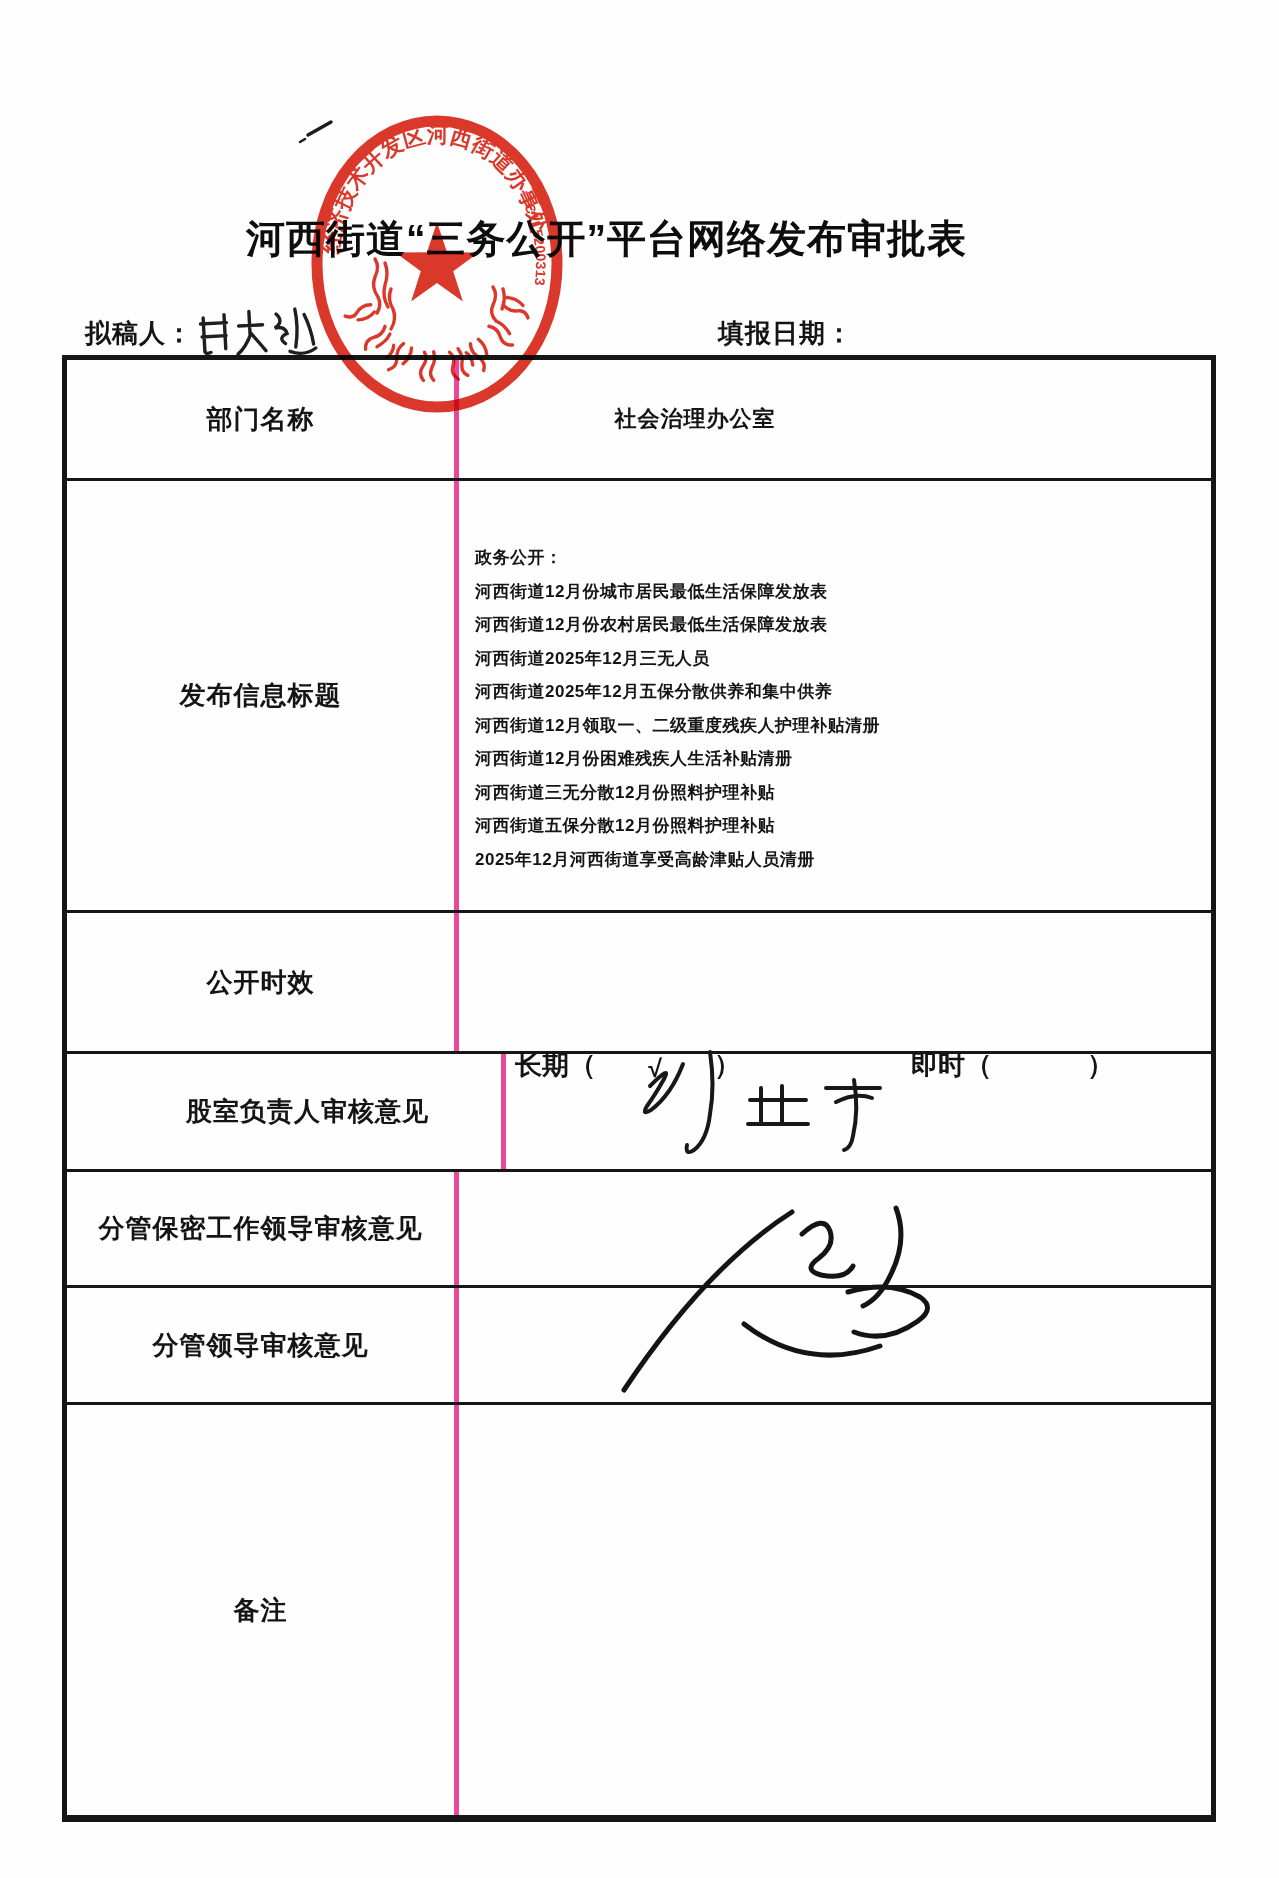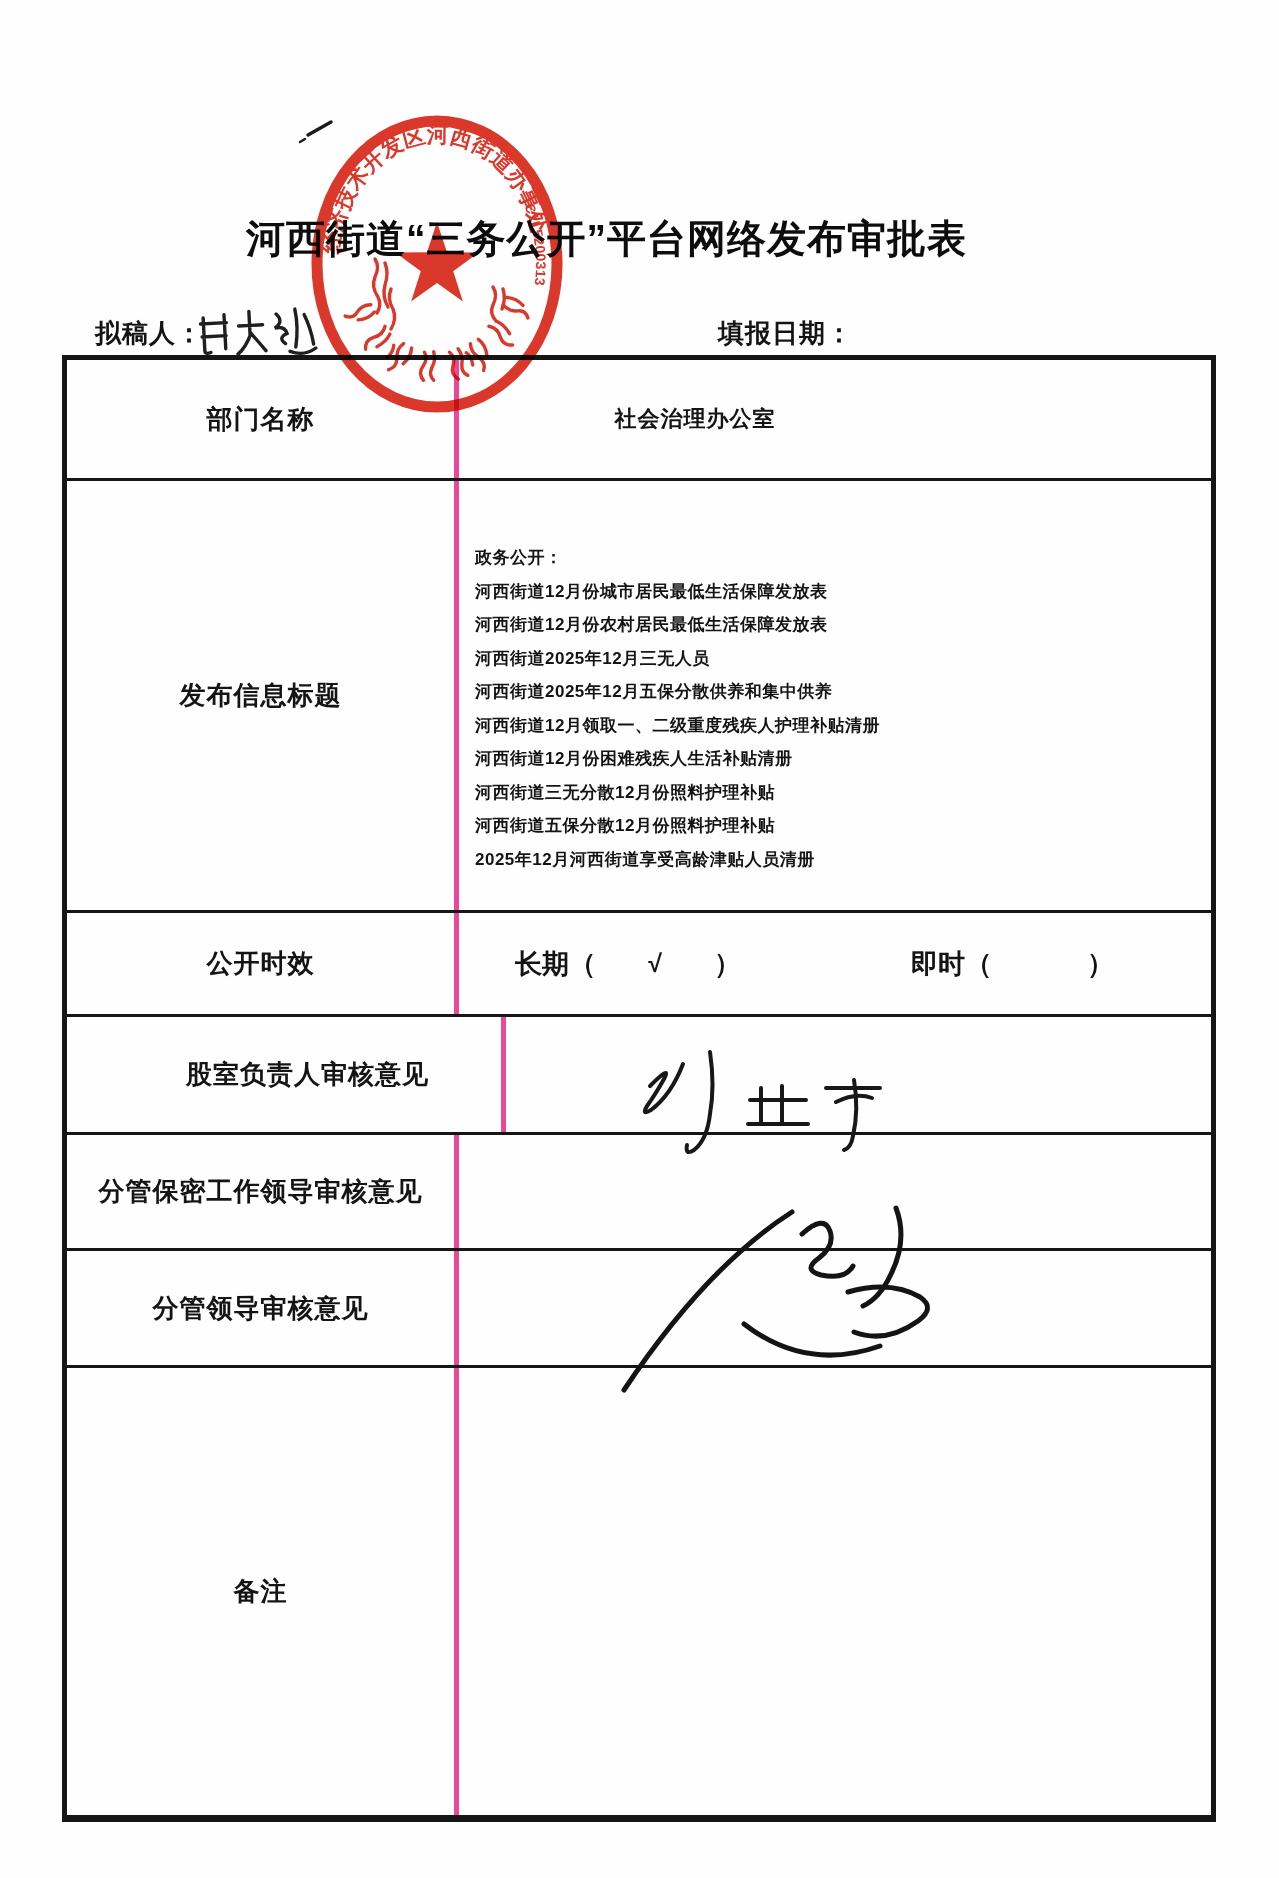--- a/index.html
+++ b/index.html
@@ -8,48 +8,48 @@
     font-family:"Liberation Sans", sans-serif;color:#141414;overflow:hidden;
   }
   
   .title{
     position:absolute;top:212px;left:0;width:100%;text-align:center;
     transform:translateX(-33px);
     font-size:39px;font-weight:700;letter-spacing:1px;color:#0d0d0d;
     z-index:3;
   }
   .info-line{position:absolute;top:316px;left:0;width:100%;height:40px;font-size:26px;font-weight:600;letter-spacing:1px;z-index:3;}
-  .drafter-label{position:absolute;left:85px;top:0;margin-left:10px;}
+  .drafter-label{position:absolute;left:85px;top:0;}
   .date-label{position:absolute;left:718px;top:0;}
   
   .table{
     position:absolute;left:62px;top:355px;width:1154px;height:1467px;
     border:5px solid #161616;border-bottom-width:7px;box-sizing:border-box;
     display:flex;flex-direction:column;background:transparent;z-index:1;
   }
   .row{display:flex;flex-direction:row;box-sizing:border-box;}
   .row + .row{border-top:3px solid #161616;}
   .cell{box-sizing:border-box;}
   .label-cell{
     flex:0 0 392px;border-right:5px solid #ec4899;
     display:flex;align-items:center;justify-content:center;
     font-size:26px;font-weight:600;letter-spacing:1px;text-align:right;
     padding:0 10px;
   }
   .content-cell{flex:1;position:relative;}
-  .r1{height:118px;} .r2{height:432px;} .r3{height:104px;}
+  .r1{height:118px;} .r2{height:432px;} .r3{height:141px;}
   .r4{height:118px;padding-left:47px;} .r5{height:116px;gap:16px;} .r6{height:117px;gap:32px;} .r7{flex:1;}
   .dept-value{
     display:flex;height:100%;align-items:center;justify-content:center;
     transform:translateX(-140px);font-size:22px;font-weight:600;letter-spacing:1px;
   }
   .titles-list{padding:60px 10px 0 16px;font-size:17px;font-weight:600;line-height:33.5px;letter-spacing:0.5px;}
   .validity{
-    display:flex;height:100%;align-items:center;font-size:27px;font-weight:600;
-    padding-left:56px;white-space:nowrap;
+    display:flex;height:100%;align-items:flex-end;font-size:27px;font-weight:600;
+    padding-left:56px;white-space:nowrap;margin-top:32px;
   }
   .chk-box{display:inline-block;width:118px;text-align:center;font-size:25px;}
   .chk-box2{display:inline-block;width:95px;}
   .gap1{display:inline-block;width:170px;}
   
   .stamp{position:absolute;left:287px;top:99px;z-index:4;mix-blend-mode:multiply;opacity:0.93;}
   .pen-dash{position:absolute;left:296px;top:112px;z-index:2;}
   
   .sig{position:absolute;z-index:5;}
   .sig-drafter{left:193px;top:303px;}

